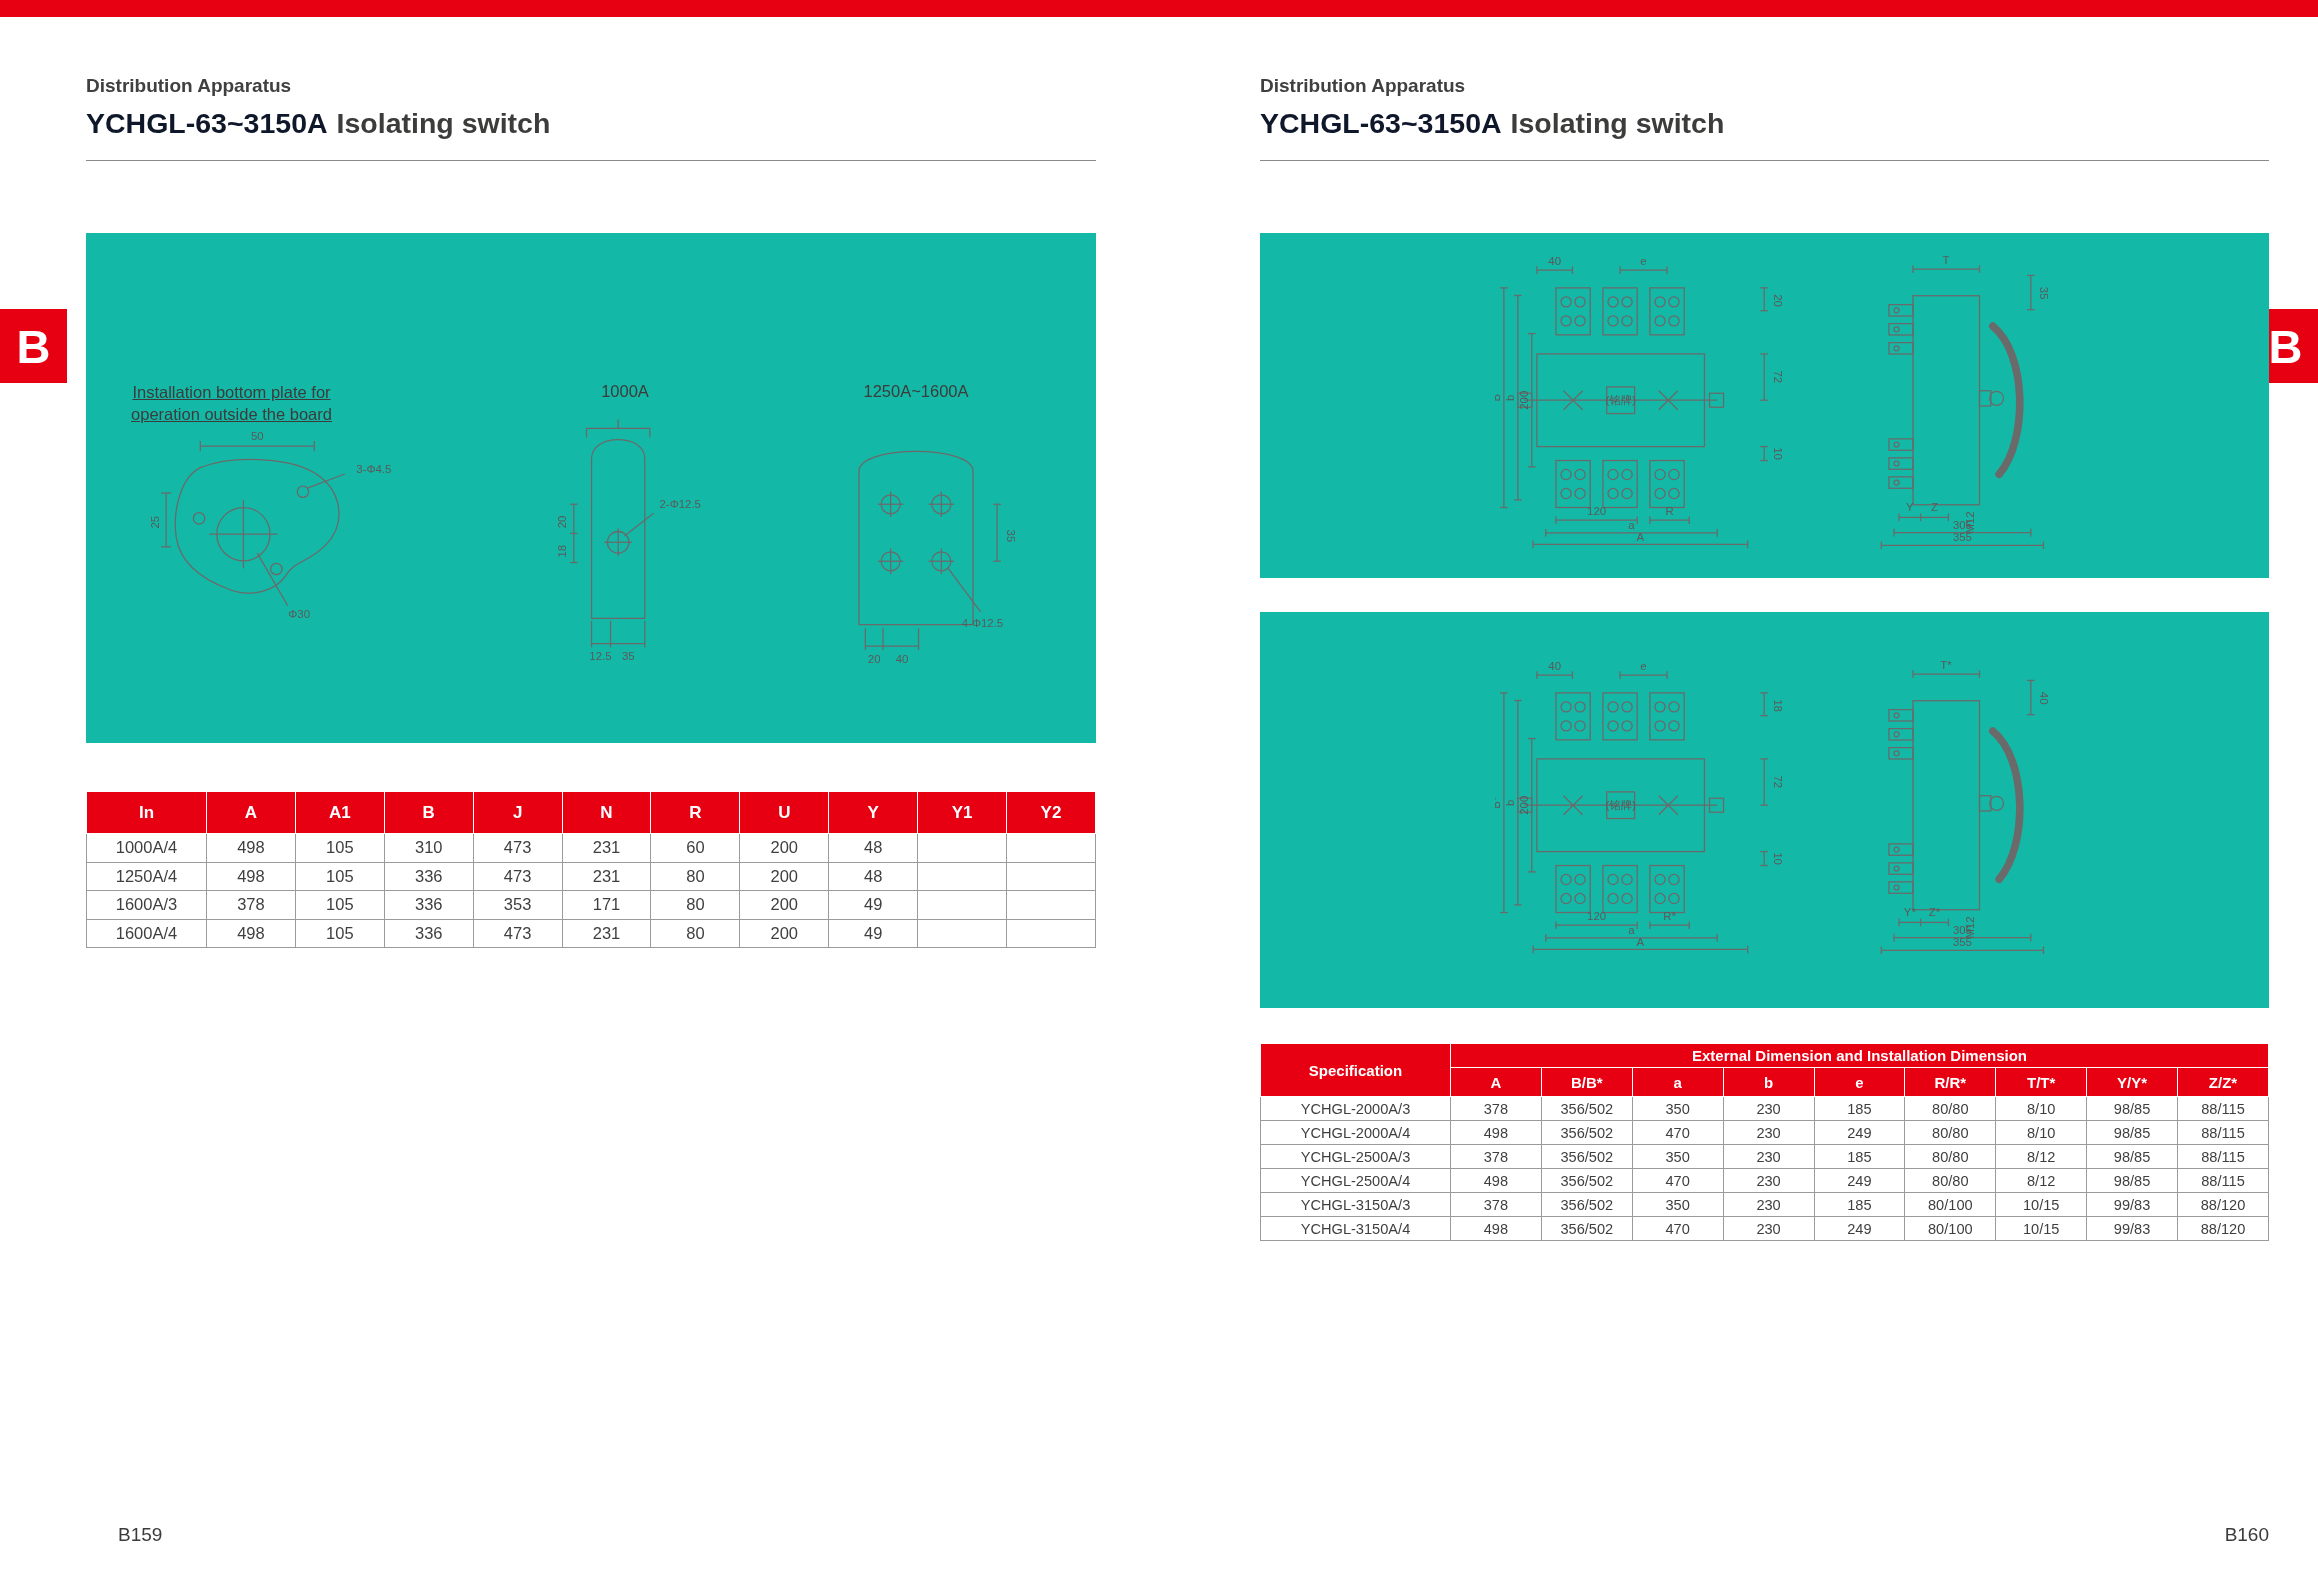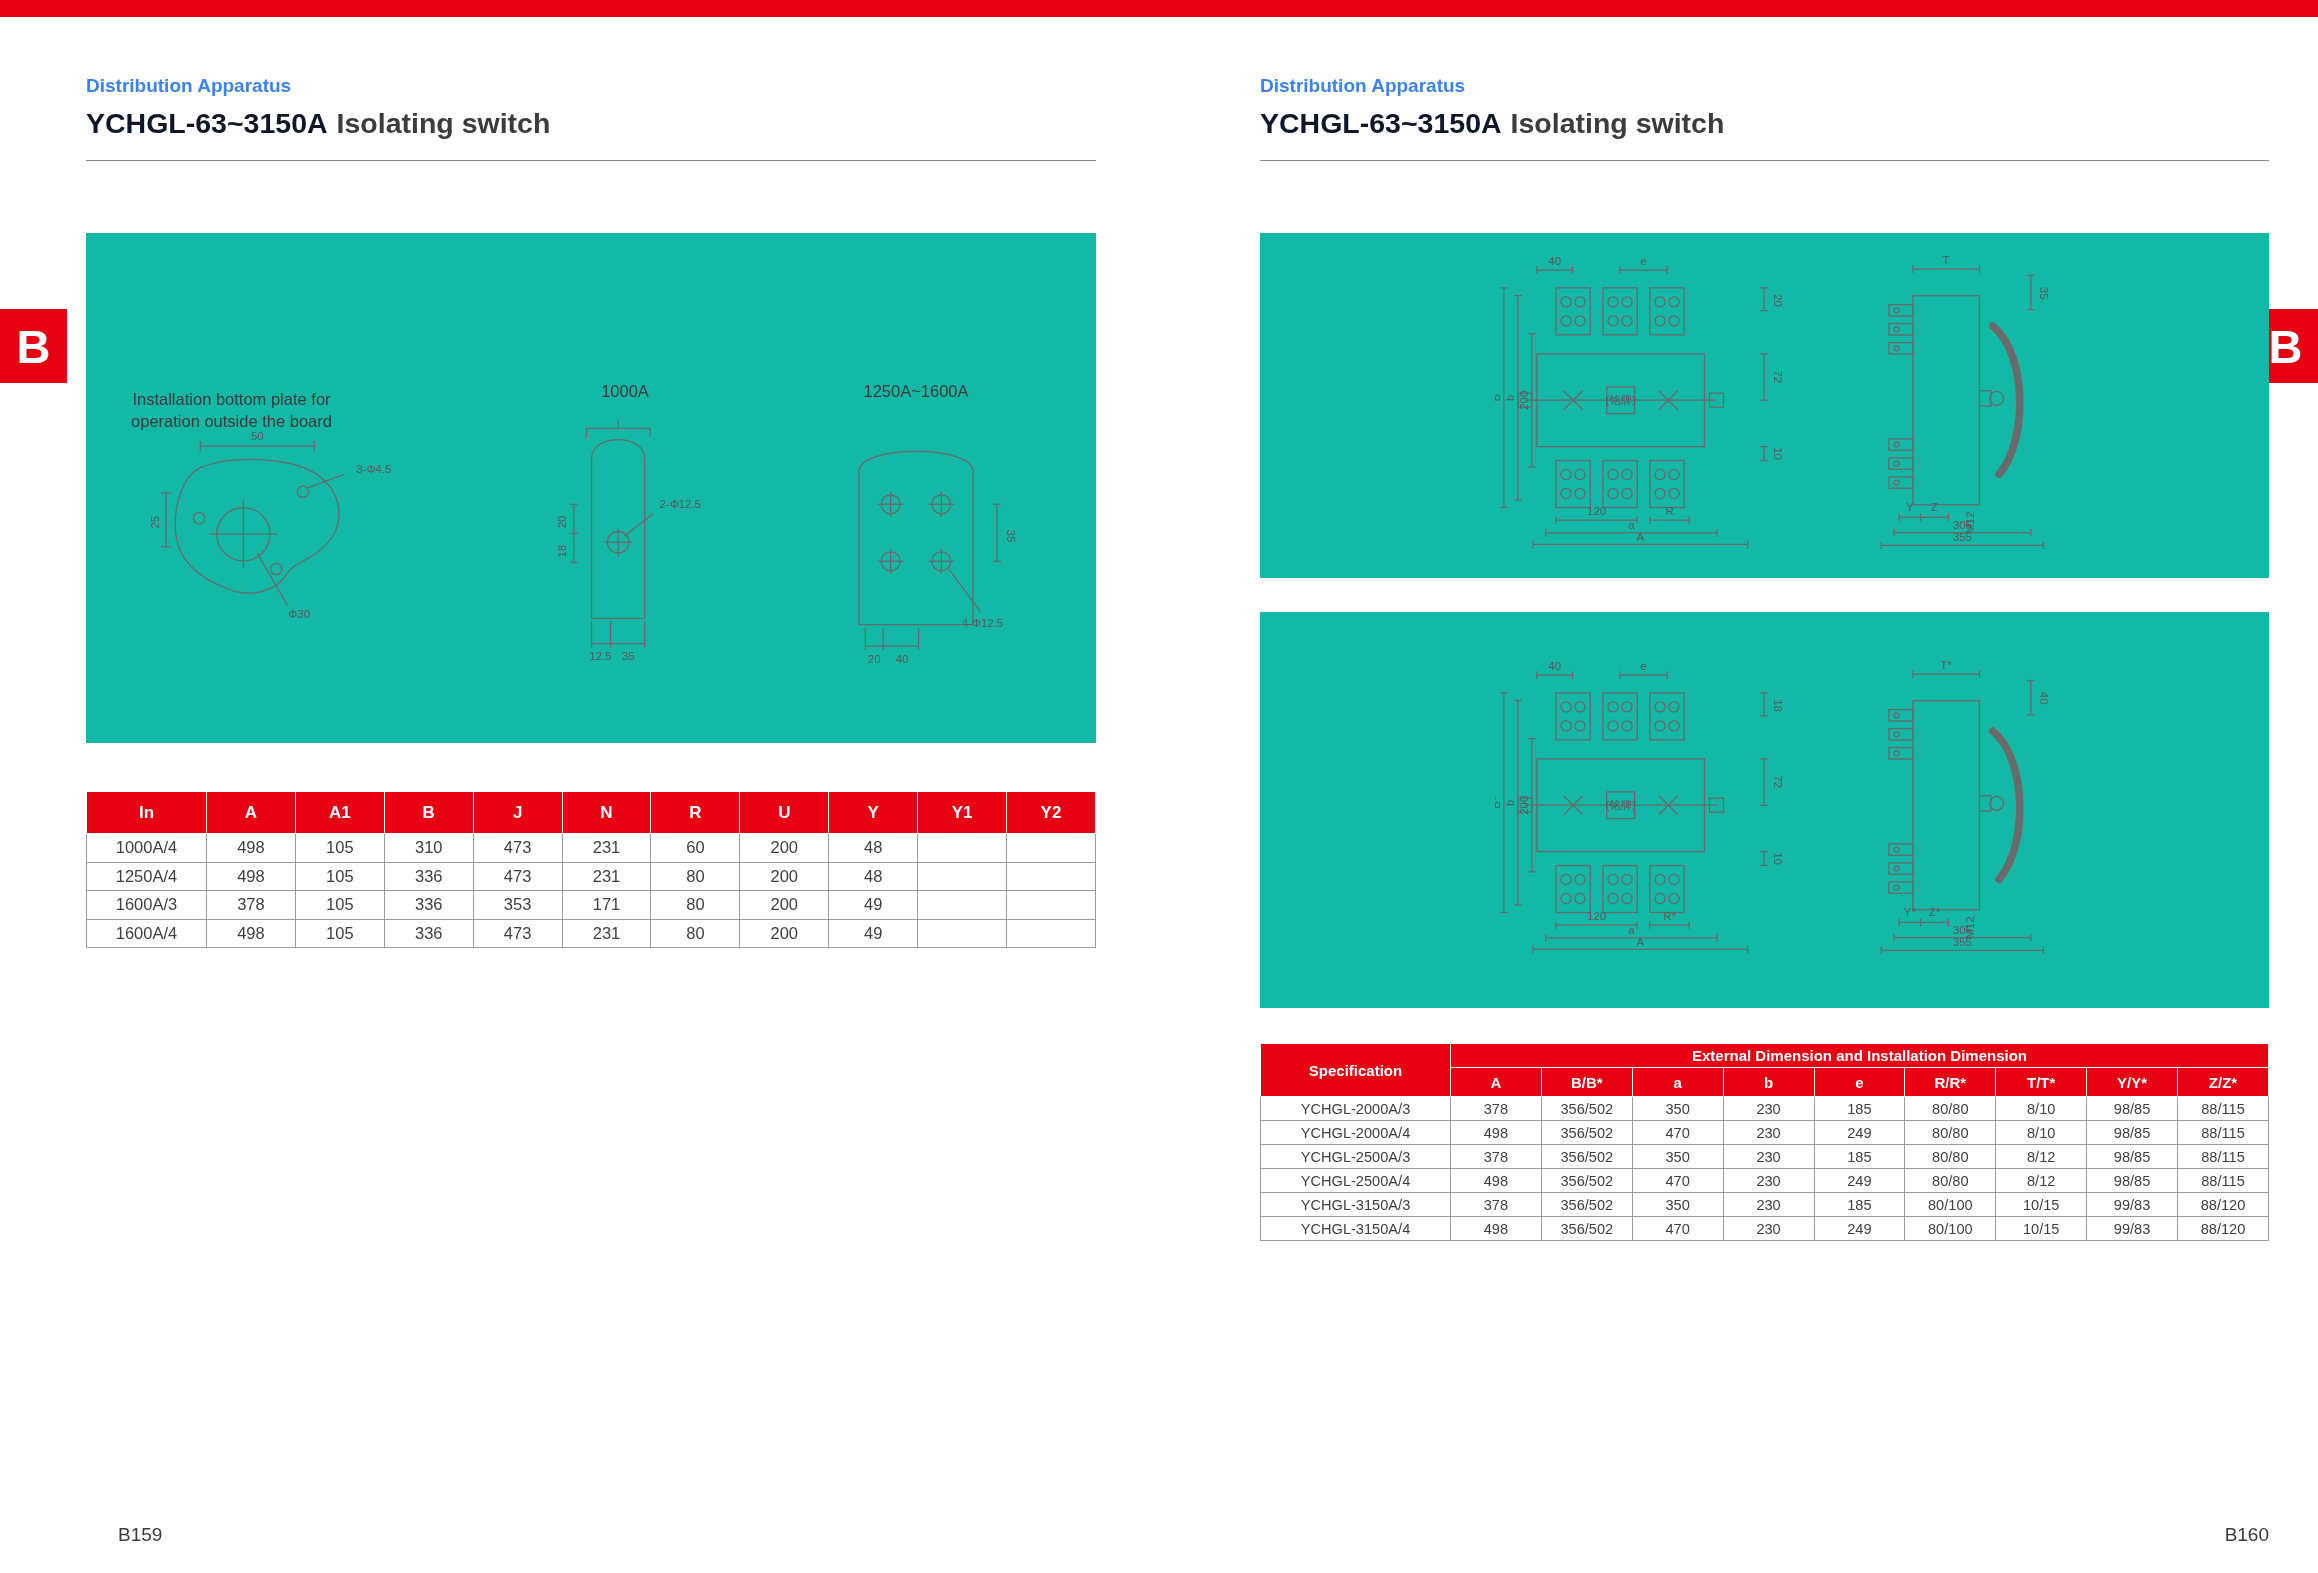--- a/index.html
+++ b/index.html
@@ -13,21 +13,21 @@
     position:absolute; top:309px; width:67px; height:74px; background:#e60012;
     color:#fff; font-size:47px; font-weight:bold; display:flex; align-items:center; justify-content:center;
   }
   .side-tab.left { left:0; }
   .side-tab.right { right:0; }
 
   .page { position:absolute; top:0; height:1573px; }
   .page.left  { left:86px;  width:1010px; }
   .page.right { left:1260px; width:1009px; }
 
-  .eyebrow { position:absolute; top:75px; left:0; font-size:19px; font-weight:bold; color:#3b82f6; }
+  .eyebrow { position:absolute; top:75px; left:0; font-size:19px; font-weight:bold; color:#404040; }
   .title   { position:absolute; top:107px; left:0; font-size:28.5px; font-weight:bold; color:#3c3c3b; white-space:nowrap; }
   .title .red { color:#0f172a; margin-right:9px; }
   .rule { position:absolute; top:160px; left:0; width:100%; border-top:1.9px solid #8a8a8a; }
   .subtitle { position:absolute; top:191px; left:0; font-size:19px; font-weight:bold; color:#e60012; }
 
   .panel { position:absolute; left:0; width:100%; background:#14b8a6; }
   .panel.p-left   { top:233px; height:510px; }
   .panel.p-right1 { top:233px; height:345px; }
   .panel.p-right2 { top:612px; height:396px; }
 
@@ -181,21 +181,21 @@
 <div class="side-tab right">B</div>
 
 <div class="page left">
   <div class="eyebrow">Distribution Apparatus</div>
   <div class="title">
     <span class="red">YCHGL-63~3150A</span><span>Isolating switch</span>
   </div>
   <div class="rule"></div>
 
   <div class="panel p-left">
-    <div class="caption" style="left:25px; top:155px; width:241px;">
+    <div class="caption" style="left:25px; top:148px; width:241px;text-decoration:underline;">
       <div>Installation bottom plate for</div>
       <div>operation outside the board</div>
     </div>
 
     <svg class="draw" style="left:19px; top:184px;" width="330" height="228" viewBox="0 0 520 360">
       <g stroke="#6a6a6a" stroke-width="2" fill="none">
         <line x1="150" y1="46" x2="330" y2="46"></line>
           <line x1="150" y1="38" x2="150" y2="54"></line>
           <line x1="330" y1="38" x2="330" y2="54"></line>
         <line x1="96" y1="120" x2="96" y2="205"></line>

